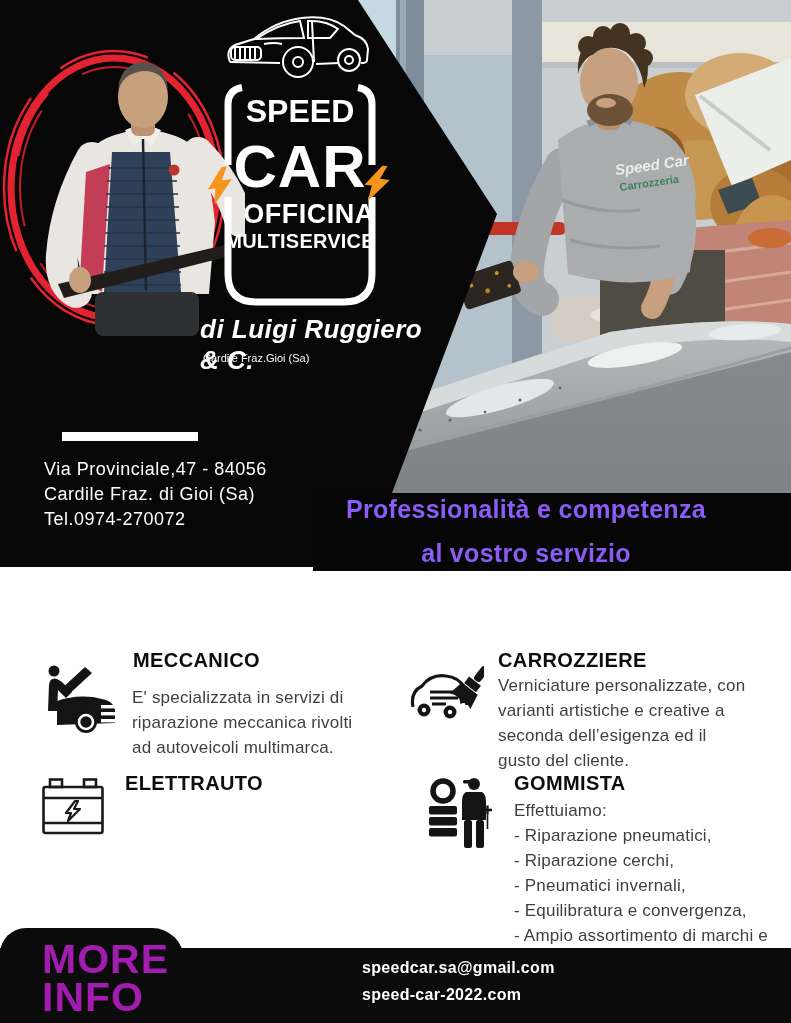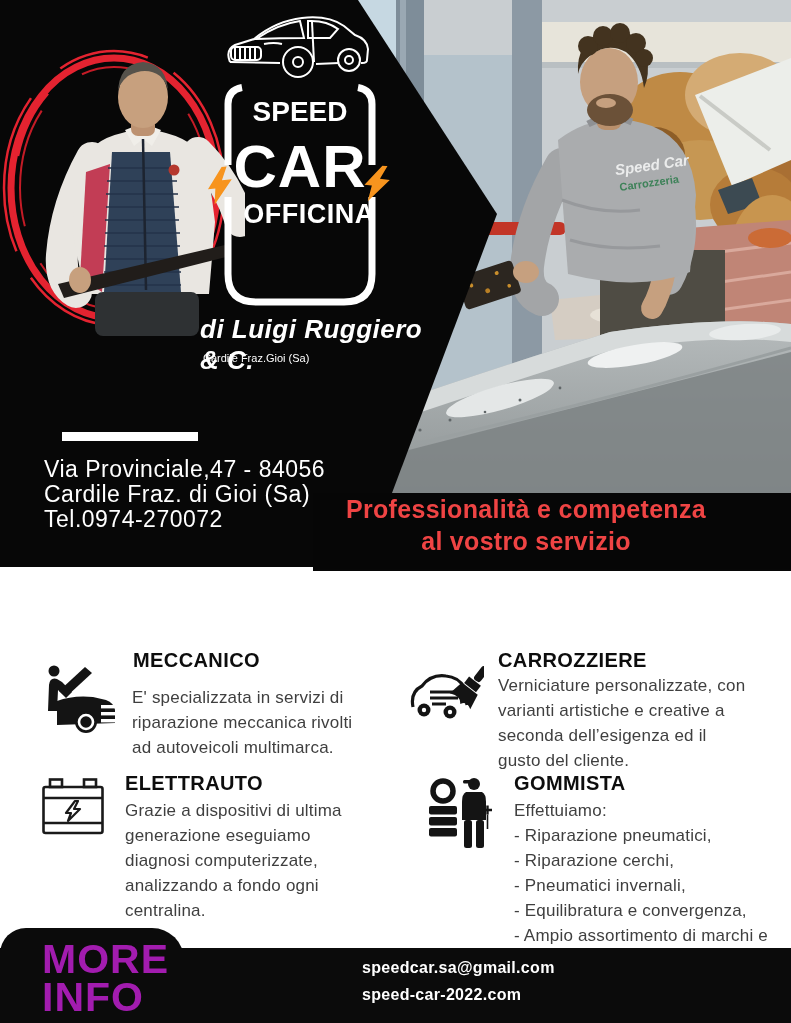--- a/index.html
+++ b/index.html
@@ -15,36 +15,36 @@
   .notch{position:absolute;left:0;top:567px;width:313px;height:4px;background:#ffffff;}
 
   .portrait{position:absolute;left:0;top:40px;width:245px;height:296px;}
   .car-art{position:absolute;left:222px;top:4px;width:150px;height:82px;}
   .logo-frame{position:absolute;left:218px;top:84px;width:164px;height:230px;}
   .bolt{position:absolute;width:26px;height:37px;}
   .bolt-left{left:207px;top:167px;transform:rotate(-6deg);}
   .bolt-right{left:364px;top:165px;transform:rotate(6deg);}
 
   .logo-text{position:absolute;left:214px;top:88px;width:172px;text-align:center;color:#fff;}
-  .logo-text .l1{font-size:28px;font-weight:800;line-height:47px;letter-spacing:0px;}
+  .logo-text .l1{font-size:32px;font-weight:800;line-height:47px;letter-spacing:0px;}
   .logo-text .l2{font-size:60px;font-weight:800;line-height:64px;letter-spacing:1px;}
   .logo-text .l3{font-size:27px;font-weight:800;line-height:30px;letter-spacing:.5px;margin-left:18px;}
   .logo-text .l4{font-size:20px;font-weight:800;line-height:24px;letter-spacing:.2px;}
 
   .owner{position:absolute;left:200px;top:314px;width:230px;color:#fff;font-size:26px;
          font-style:italic;font-weight:700;letter-spacing:.5px;}
   .owner-loc{position:absolute;left:203px;top:352px;color:#fff;font-size:11px;font-weight:400;}
 
   .addr-rule{position:absolute;left:62px;top:432px;width:136px;height:9px;background:#ffffff;}
-  .address{position:absolute;left:44px;top:457px;color:#ffffff;font-size:23px;line-height:25px;
+  .address{position:absolute;left:44px;top:457px;color:#ffffff;font-size:18px;line-height:25px;
            font-weight:400;letter-spacing:.5px;}
 
   .banner{position:absolute;left:313px;top:493px;width:478px;height:76px;background:#060606;
-          display:flex;flex-direction:column;justify-content:flex-start;align-items:center;
-          box-sizing:border-box;padding-right:52px;color:#ef4444;}
+          display:flex;flex-direction:column;justify-content:space-between;align-items:center;
+          box-sizing:border-box;padding-right:52px;color:#8b5cf6;}
   .banner div{font-size:25px;font-weight:700;line-height:32px;letter-spacing:.3px;}
 
   
   .svc{position:absolute;}
   .svc-title{position:absolute;font-size:20px;font-weight:700;color:#0d0d0d;letter-spacing:.4px;}
   .svc-body{position:absolute;font-size:17px;line-height:25px;color:#3f3f3f;white-space:pre-line;
             letter-spacing:.2px;}
   .svc-icon{position:absolute;}
   #svc-meccanico{left:45px;top:645px;width:360px;height:120px;}
   #svc-meccanico .svc-icon{left:0;top:18px;}
@@ -239,20 +239,21 @@
       <path d="M13,0 L0,17 H6 L4,30 L20,11 H12 L17,0 Z" fill="#f7941e"></path>
     </svg>
     <svg class="bolt bolt-right" viewBox="0 0 20 30">
       <path d="M13,0 L0,17 H6 L4,30 L20,11 H12 L17,0 Z" fill="#f7941e"></path>
     </svg>
 
     <div class="logo-text">
       <div class="l1">SPEED</div>
       <div class="l2">CAR</div>
       <div class="l3">OFFICINA</div>
+      <div class="l4">MULTISERVICE</div>
     </div>
 
     <div class="owner">di Luigi Ruggiero &amp; C.</div>
     <div class="owner-loc">Cardile Fraz.Gioi (Sa)</div>
 
     <div class="addr-rule"></div>
     <div class="address">
       <div>Via Provinciale,47 - 84056</div>
       <div>Cardile Fraz. di Gioi (Sa)</div>
       <div>Tel.0974-270072</div>
@@ -311,25 +312,20 @@
     <svg class="svc-icon" width="62" height="58" viewBox="0 0 62 58">
       <g fill="none" stroke="#1a1a1a" stroke-width="2.6">
         <rect x="1.5" y="9" width="59" height="46" rx="2"></rect>
         <rect x="8" y="1.5" width="12" height="7.5"></rect>
         <rect x="42" y="1.5" width="12" height="7.5"></rect>
         <path d="M1.5,20 H60.5 M1.5,45 H60.5"></path>
         <path d="M33,23 L24,35 H29 L26,43 L38,31 H32 L36,23 Z" stroke-width="2.2" stroke-linejoin="round"></path>
       </g>
     </svg>
     <div class="svc-title">ELETTRAUTO</div>
-    <div class="svc-body">Grazie a dispositivi di ultima
-generazione eseguiamo
-diagnosi computerizzate,
-analizzando a fondo ogni
-centralina.</div>
   </div>
 
   <div id="svc-gommista" class="svc">
     <svg class="svc-icon" width="64" height="74" viewBox="0 0 64 74">
       <circle cx="15" cy="15" r="10" fill="none" stroke="#141414" stroke-width="5.5"></circle>
       <g fill="#141414">
         <rect x="1" y="30" width="28" height="8.6" rx="2"></rect>
         <rect x="1" y="41" width="28" height="8.6" rx="2"></rect>
         <rect x="1" y="52" width="28" height="8.6" rx="2"></rect>
         <circle cx="46" cy="8" r="6"></circle>

